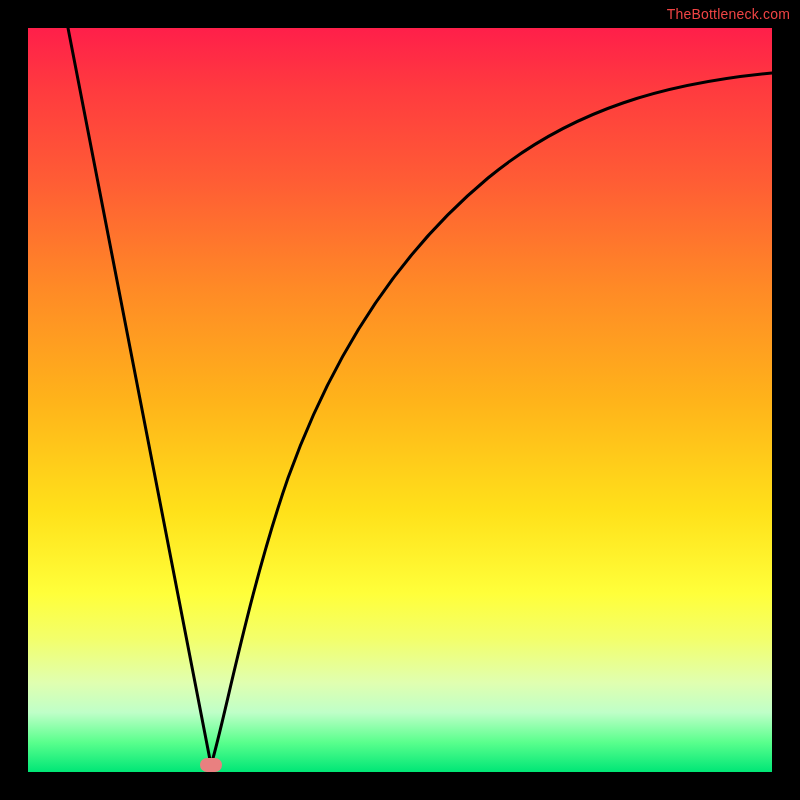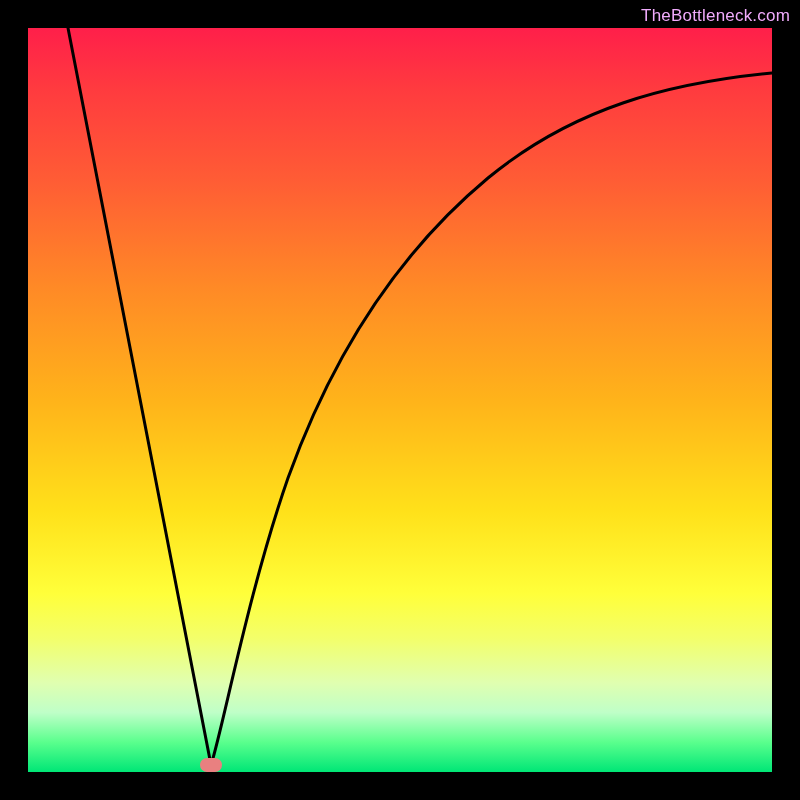--- a/index.html
+++ b/index.html
@@ -36,22 +36,22 @@
       #e0ffb0 88%,
       #bfffc8 92%,
       #5aff8d 96%,
       #00e676 100%
     );
   }
   .watermark {
     position: absolute;
     top: 6px;
     right: 10px;
-    color: #f0abfc;
-    font-size: 17px;
+    color: #ef4444;
+    font-size: 14px;
     font-weight: 400;
     letter-spacing: 0.2px;
     user-select: none;
   }
   svg.curve {
     position: absolute;
     left: 0;
     top: 0;
     width: 744px;
     height: 744px;

